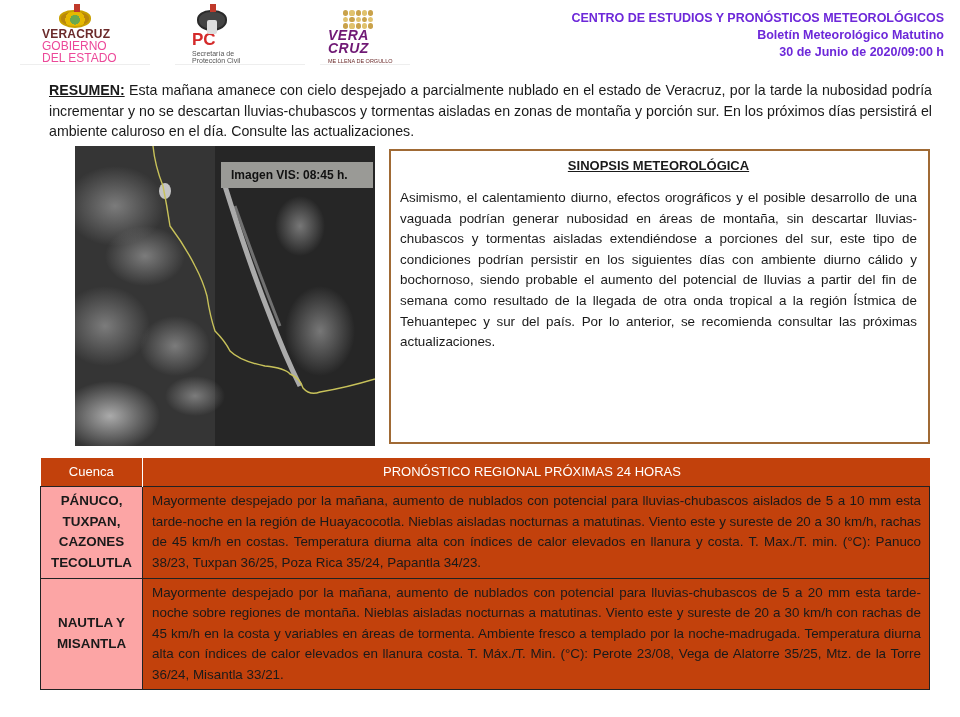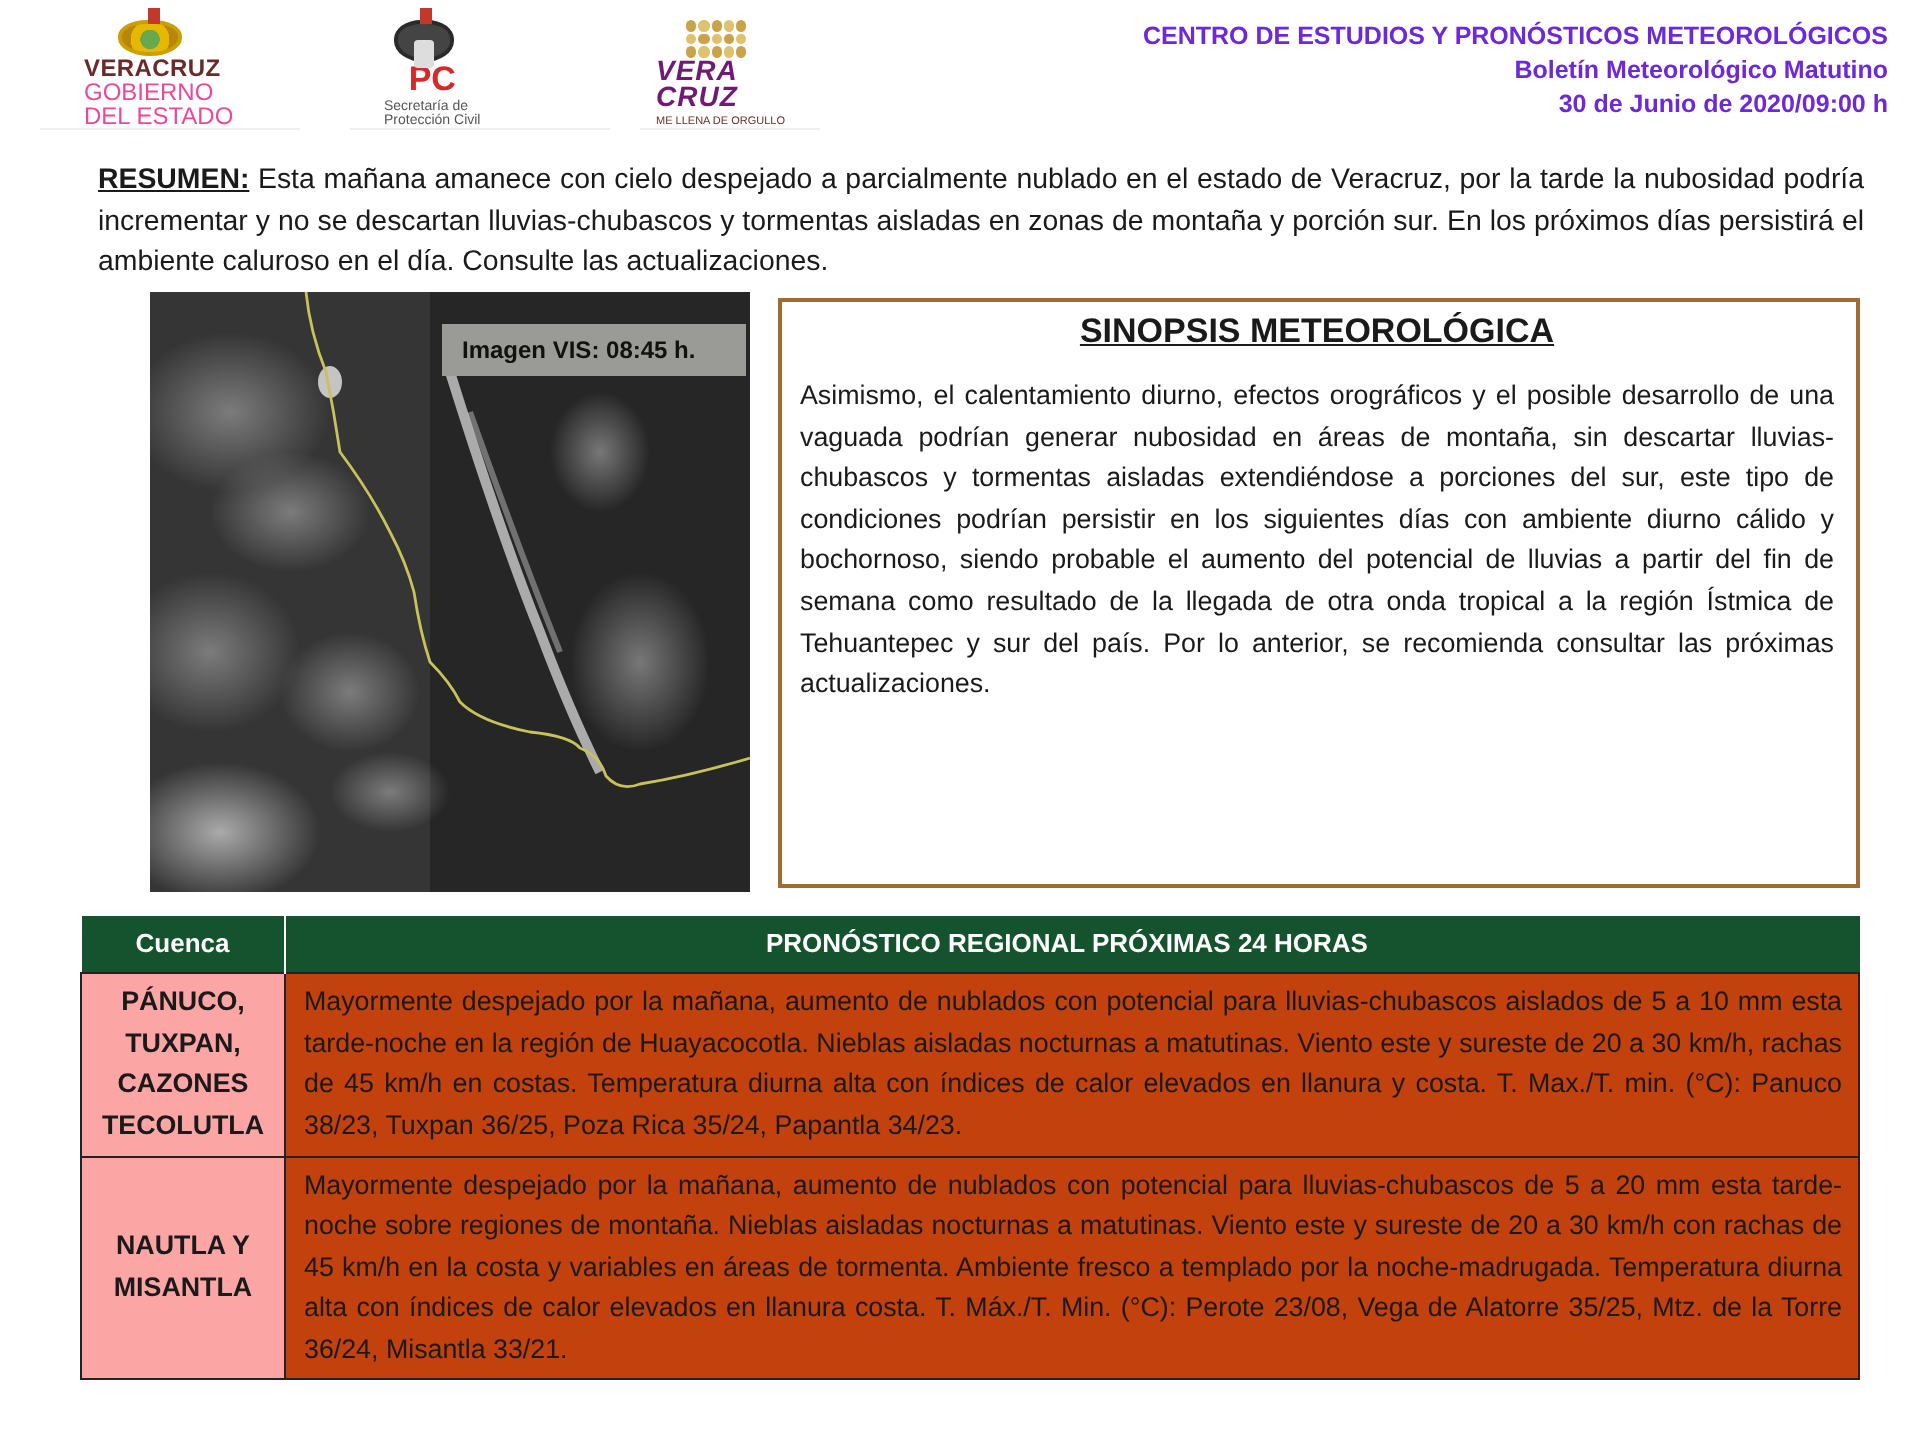--- a/index.html
+++ b/index.html
@@ -16,21 +16,21 @@
   .crest { width: 32px; height: 40px; border-radius: 45% 45% 50% 50%; position: relative; }
   .crest.gob { background: radial-gradient(circle at 50% 55%, #6aa84f 0 30%, #e6b800 31% 60%, #b8860b 61%); border: 2px solid #c9a000; }
   .crest.gob::before { content: ""; position: absolute; left: 13px; top: -8px; width: 6px; height: 8px; background: #c0392b; }
   .crest.pc { background: #444; border: 2px solid #2a2a2a; width: 30px; height: 38px; }
   .crest.pc::after { content: ""; position: absolute; left: 8px; top: 8px; width: 10px; height: 14px; background: #dddddd; border-radius: 2px; }
   .crest.pc::before { content: ""; position: absolute; left: 11px; top: -8px; width: 6px; height: 8px; background: #c0392b; }
 
   .logo-text { margin-left: 8px; line-height: 1; }
   .gob-t1 { font-size: 12px; font-weight: bold; color: #6b2a2a; letter-spacing: 0.2px; }
   .gob-t2, .gob-t3 { font-size: 12px; color: #ec4899; }
-  .pc-t1 { font-size: 17px; font-weight: bold; color: #d42a2a; text-align: center; }
+  .pc-t1 { font-size: 17px; font-weight: bold; color: #d42a2a; }
   .pc-t2 { font-size: 7px; color: #555; margin-top: 2px; }
 
   .vera-pattern { width: 30px; height: 24px; display: grid; grid-template-columns: repeat(5, 1fr); gap: 1px; }
   .vera-pattern span { background: #c9a24a; border-radius: 50%; }
   .vera-pattern span:nth-child(even) { background: #e0c26e; }
   .vera-text { margin-left: 4px; line-height: 0.95; }
   .vera-t1 { font-size: 14px; font-weight: bold; color: #701a75; letter-spacing: 0.5px; font-style: italic; }
   .vera-t3 { font-size: 5.5px; color: #6b2a2a; margin-top: 3px; }
 
   .head-right { position: absolute; right: 16px; top: 10px; text-align: right; font-weight: bold; color: #6d28d9; line-height: 17px; margin-left: 20px; }
@@ -39,26 +39,26 @@
   .head-right .h3 { font-size: 12.5px; }
 
   .summary { position: absolute; left: 49px; top: 80px; width: 883px; font-size: 14.2px; line-height: 20.5px; text-align: justify; }
   .summary .label { font-weight: bold; text-decoration: underline; }
 
   .sat { position: absolute; left: 75px; top: 146px; width: 300px; height: 300px; overflow: hidden; background: #2b2b2b; }
   .sat svg { position: absolute; left: 0; top: 0; }
   .sat-label { position: absolute; left: 146px; top: 16px; width: 152px; height: 26px; background: #9a9a96; color: #111; font-size: 12px; font-weight: bold; line-height: 26px; padding-left: 10px; }
 
   .synopsis { position: absolute; left: 389px; top: 149px; width: 541px; height: 295px; border: 2px solid #a06a35; padding: 6px 11px 0 9px; }
-  .syn-title { text-align: center; font-weight: bold; text-decoration: underline; font-size: 17px; line-height: 18px; margin-bottom: 13px; }
+  .syn-title { text-align: center; font-weight: bold; text-decoration: underline; font-size: 13px; line-height: 18px; margin-bottom: 13px; }
   .syn-p { font-size: 13.4px; line-height: 20.6px; text-align: justify; }
   .syn-p + .syn-p { margin-top: 20px; }
 
   .forecast { position: absolute; left: 40px; top: 458px; width: 890px; border-collapse: collapse; }
-  .forecast th { background: #14532d; color: #ffffff; font-size: 13px; font-weight: bold; height: 28px; text-align: center; }
+  .forecast th { background: #c2410c; color: #ffffff; font-size: 13px; font-weight: normal; height: 28px; text-align: center; }
   .forecast th.c1 { width: 102px; border-right: 1px solid #ffffff; }
   .forecast th.c2 { text-align: left; padding-left: 240px; }
   .forecast td { border: 1px solid #222; font-size: 13.4px; line-height: 20.5px; vertical-align: middle; }
   .forecast td.basin { text-align: center; font-weight: bold; font-size: 13.4px; padding: 4px 2px; background: #fca5a5; }
   .forecast td.text { padding: 4px 8px 4px 9px; text-align: justify; background: #c2410c; }
 </style>
 </head>
 <body>
 
 <div class="header">

